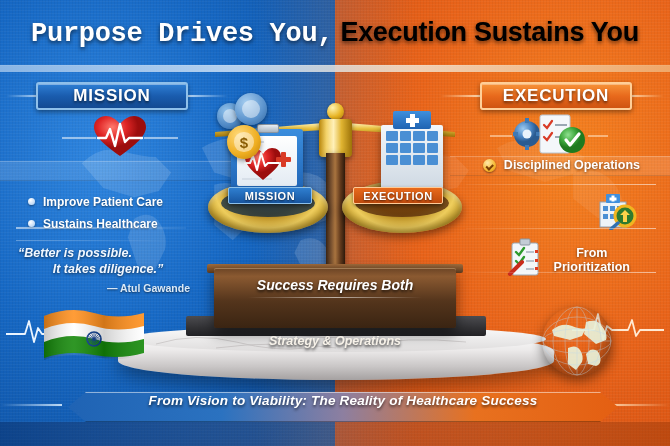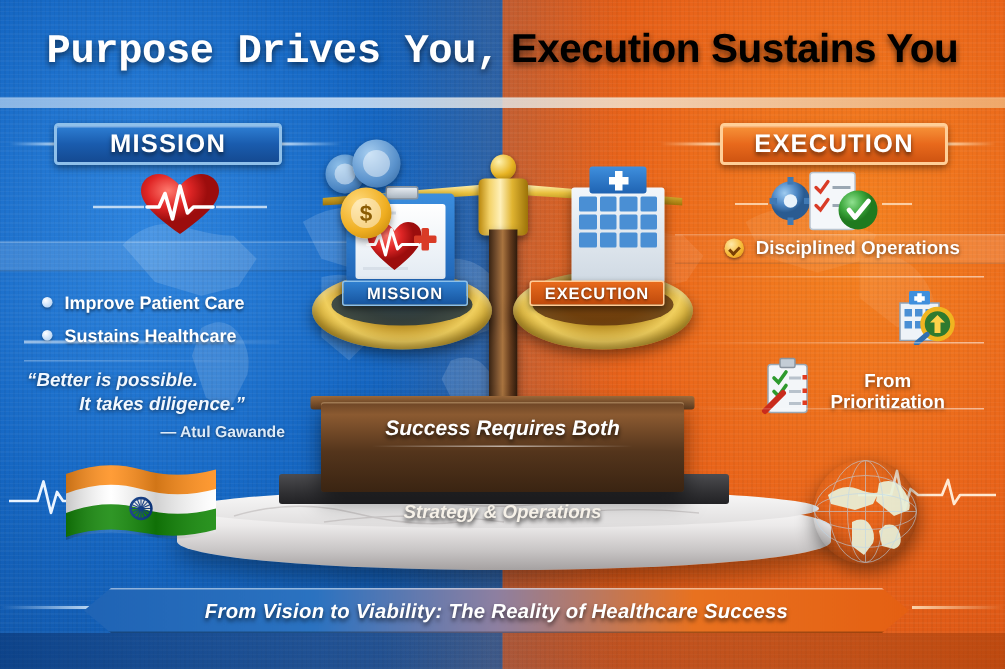--- a/index.html
+++ b/index.html
@@ -361,27 +361,27 @@
     border-radius:50%;
     background:radial-gradient(circle at 32% 28%, #7fc0f2 0%, #2e7fc9 42%, #1b5795 72%, #0f3career 100%, #0f3a66 100%);
     box-shadow:0 5px 12px rgba(0,0,0,.45), inset -6px -8px 16px rgba(0,0,0,.35);
     overflow:hidden;
   }
   .ecg-left  { position:absolute; left:6px;  top:316px; width:76px; height:30px; z-index:4; }
   .ecg-right { position:absolute; right:6px; top:310px; width:92px; height:34px; z-index:4; }
 
   
   .ribbon {
-    position:absolute; left:56px; top:392px; width:550px; height:30px; z-index:9;
+    position:absolute; left:68px; top:392px; width:550px; height:30px; z-index:9;
     background:linear-gradient(90deg,#1f63b4 0%,#2b72c0 28%,#8d7fa0 50%,#e8711f 74%,#e45f12 100%);
     clip-path:polygon(18px 0, 532px 0, 550px 15px, 532px 30px, 18px 30px, 0 15px);
     border-top:1px solid rgba(255,255,255,.5);
     border-bottom:1px solid rgba(0,0,0,.3);
     box-shadow:0 3px 8px rgba(0,0,0,.4);
-    display:flex; align-items:center; justify-content:center;
+    display:flex; justify-content:center;
   }
   .ribbon span {
     font-size:13.5px; font-weight:bold; font-style:italic; color:#ffffff;
     text-shadow:0 2px 3px rgba(0,0,0,.6); letter-spacing:.2px;
   }
   .ribbon-line-l {
     position:absolute; left:0; top:404px; width:62px; height:2px; z-index:8;
     background:linear-gradient(90deg, rgba(255,255,255,0), rgba(210,232,252,.9));
   }
   .ribbon-line-r {

